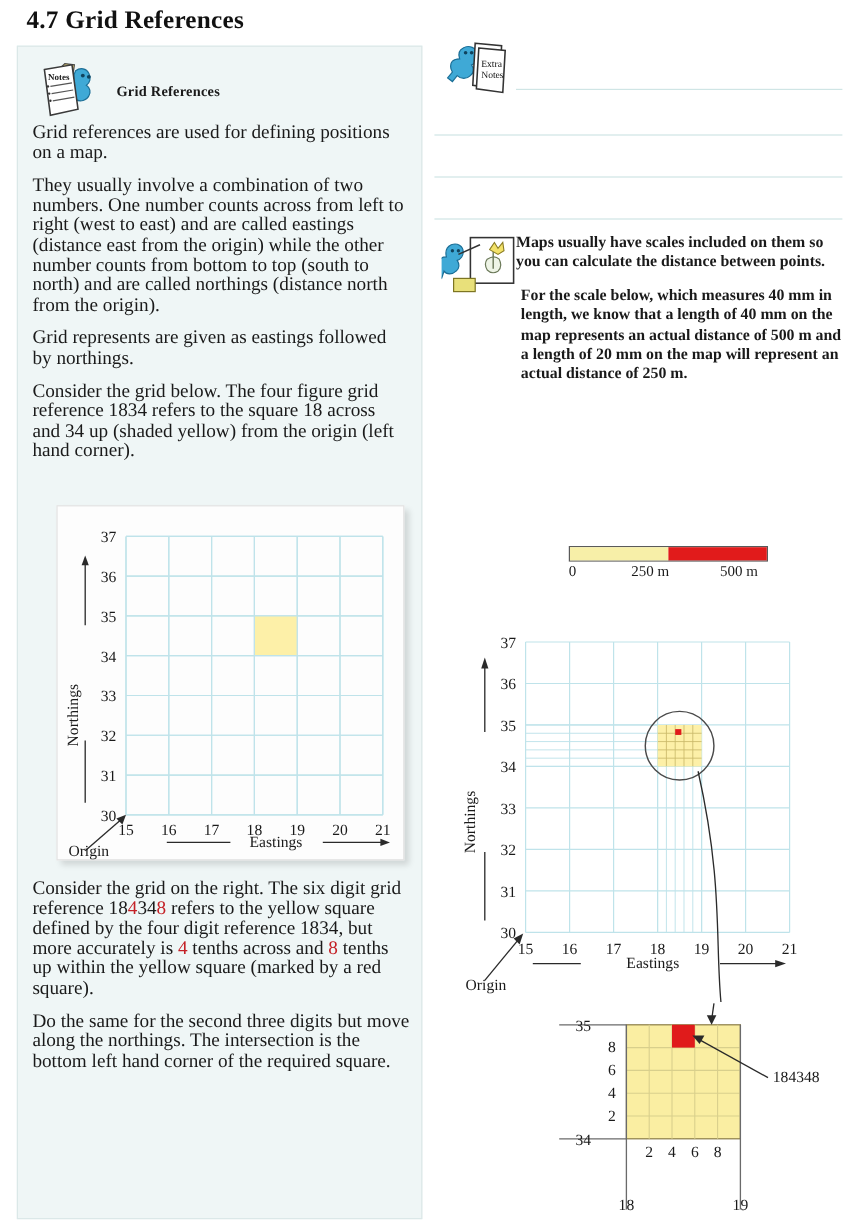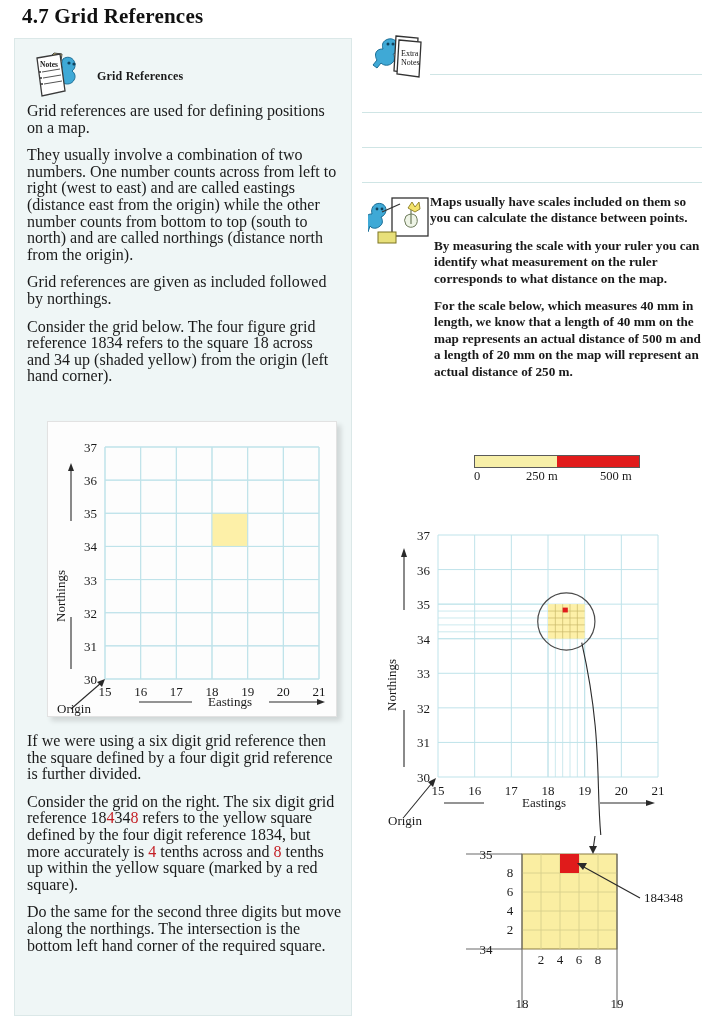--- a/index.html
+++ b/index.html
@@ -104,21 +104,21 @@
               <circle cx="14" cy="29" r="1" fill="#333"></circle>
               <circle cx="15" cy="35" r="1" fill="#333"></circle>
             </g>
           </svg>
         </span>
         <span class="panel-head-title">Grid References</span>
       </div>
 
       <p class="para">Grid references are used for defining positions on a map.</p>
       <p class="para">They usually involve a combination of two numbers.  One number counts across from left to right (west to east) and are called eastings (distance east from the origin) while the other number counts from bottom to top (south to north) and are called northings (distance north from the origin).</p>
-      <p class="para">Grid references are given as included followed by northings.</p>
+      <p class="para">Grid represents are given as eastings followed by northings.</p>
       <p class="para">Consider the grid below.  The four figure grid reference 1834 refers to the square 18 across and 34 up (shaded yellow) from the origin (left hand corner).</p>
     </div>
 
     <div id="left-chart-wrap">
       <div class="chart-card"></div>
       <svg class="grid-svg" width="296" height="302" viewBox="0 0 296 302">
 
         <g id="lgrid-v">
             <line x1="58" y1="26" x2="58" y2="258" stroke="#bfe3ea" stroke-width="1"></line>
             <line x1="93.66666666666666" y1="26" x2="93.66666666666666" y2="258" stroke="#bfe3ea" stroke-width="1"></line>
@@ -186,21 +186,20 @@
         <polygon points="278,281 270,278 270,284" fill="#2a2a2a"></polygon>
         <text class="axlab" x="183" y="285" text-anchor="middle" id="l-xlabel">Eastings</text>
 
         <line x1="24" y1="288" x2="54" y2="262" stroke="#2a2a2a" stroke-width="1.1"></line>
         <polygon points="58,258 50,261 55,266" fill="#2a2a2a"></polygon>
         <text class="axlab" x="10" y="292" id="l-origin">Origin</text>
       </svg>
     </div>
 
     <div style="position:absolute;left:12px;top:694px;width:316px;">
-      <p class="para">If we were using a six digit grid reference then the square defined by a four digit grid reference is further divided.</p>
       <p class="para" id="six-digit-para"><span>Consider the grid on the right.  The six digit grid reference 18</span><span class="red">4</span><span>34</span><span class="red">8</span><span> refers to the yellow square defined by the four digit reference 1834, but more accurately is </span><span class="red">4</span><span> tenths across and </span><span class="red">8</span><span> tenths up within the yellow square (marked by a red square).</span></p>
       <p class="para">Do the same for the second three digits but move along the northings.  The intersection is the bottom left hand corner of the required square.</p>
     </div>
   </div>
 
   <div id="right-col">
 
     <div id="extra-notes">
       <span style="position:absolute;left:10px;top:2px;">
         <svg width="54" height="52" viewBox="0 0 54 52">
@@ -234,21 +233,20 @@
             <path d="M38 20 q6 -4 10 0 q3 6 -1 10 q-5 3 -9 -1 q-3 -5 0 -9z" fill="#eef4e6" stroke="#6c7a5a" stroke-width="1"></path>
             <line x1="43" y1="14" x2="43" y2="28" stroke="#6c7a5a" stroke-width="1.2"></line>
             <rect x="10" y="36" width="18" height="11" fill="#e8e07a" stroke="#7d7522" stroke-width="1"></rect>
           </g>
         </svg>
       </span>
       <div style="margin-left:68px;">
         <p class="bold-para">Maps usually have scales included on them so you can calculate the distance between points.</p>
       </div>
       <div style="margin-left:72px;">
-        <p class="bold-para">By measuring the scale with your ruler you can identify what measurement on the ruler corresponds to what distance on the map.</p>
         <p class="bold-para">For the scale below, which measures 40 mm in length, we know that a length of 40 mm on the map represents an actual distance of 500 m and a length of 20 mm on the map will represent an actual distance of 250 m.</p>
       </div>
     </div>
   </div>
 
   <div id="scale-figure">
     <div id="scale-bar">
       <div class="scale-half" id="scale-left" style="width: 50%; background: rgb(247, 239, 168);"></div>
       <div class="scale-half" id="scale-right" style="width: 50%; background: rgb(225, 27, 27);"></div>
     </div>

